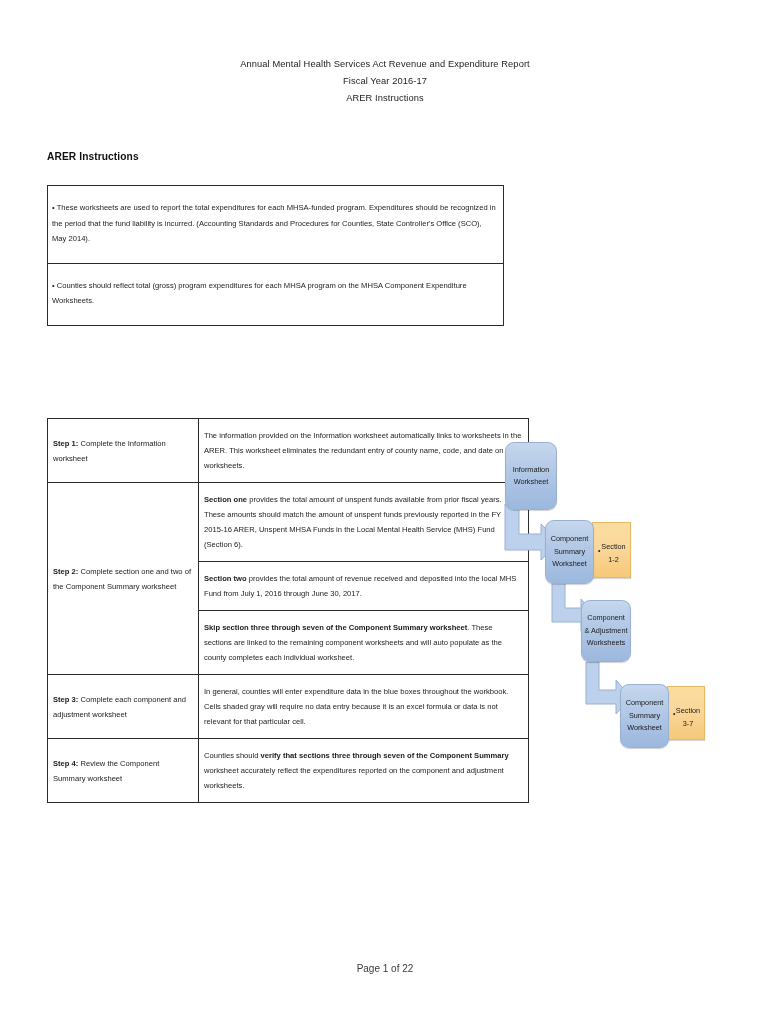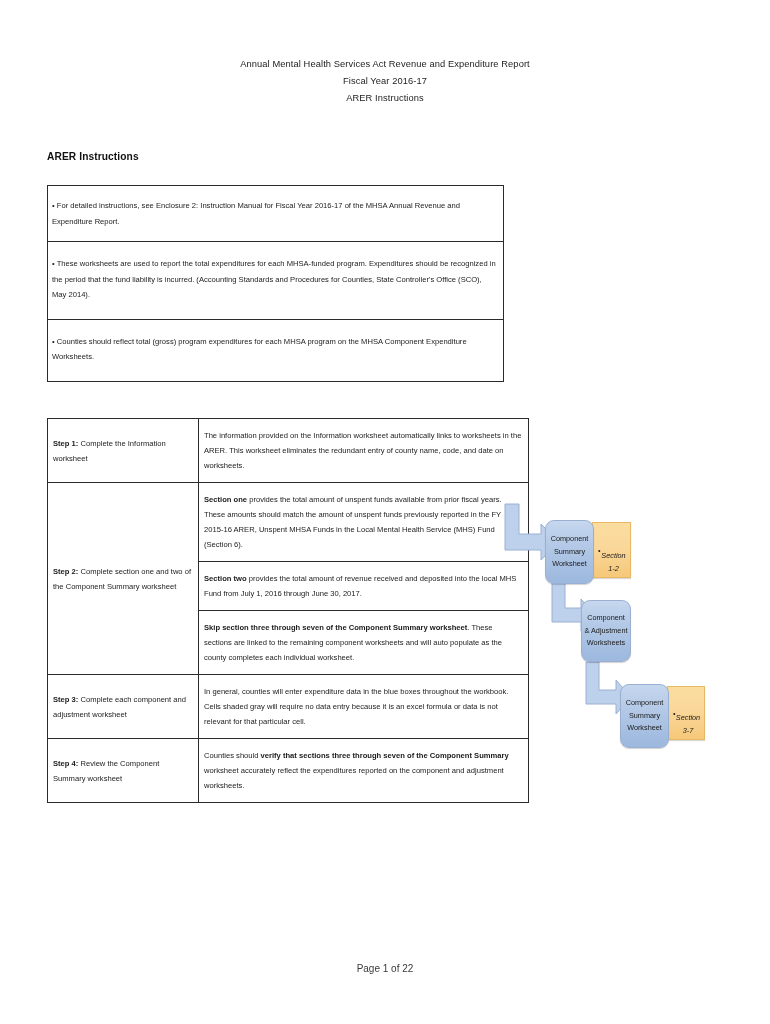--- a/index.html
+++ b/index.html
@@ -79,28 +79,27 @@
     color:#1a1a1a;
     z-index:3;
     padding:2px;
     box-sizing:border-box;
   }
   .tag{
     position:absolute;
     background:linear-gradient(180deg,#fbdda0 0%, #fad79a 45%, #f6c879 100%);
     border:1px solid #e8b964;
     box-shadow:0 1px 1px rgba(0,0,0,0.15);
-    display:flex;align-items:flex-end;justify-content:center;
+    display:flex;align-items:flex-start;justify-content:center;
     text-align:center;
     font-size:7.3px;line-height:12.5px;
     color:#1a1a1a;
     z-index:2;
-    padding:10px 2px 2px 6px;
+    padding:18px 2px 2px 6px;
     box-sizing:border-box;
-    font-style:italic;
   }
   .tag .bullet{
     position:absolute;left:5px;top:50%;transform:translateY(-50%);
     font-size:7px;line-height:1;color:#1a1a1a;
   }
   .elbow{position:absolute;z-index:1;}
   .elbow svg{display:block;overflow:visible;}
 
   
   .footer{
@@ -116,23 +115,20 @@
   <div class="doc-header">
     <div>Annual Mental Health Services Act Revenue and Expenditure Report</div>
     <div>Fiscal Year 2016-17</div>
     <div>ARER Instructions</div>
   </div>
 
   <div class="section-title">ARER Instructions</div>
 
   <table class="notes-table">
     <tbody>
-        <tr>
-      <td>• For detailed instructions, see Enclosure 2: Instruction Manual for Fiscal Year 2016-17 of the MHSA Annual Revenue and Expenditure Report.</td>
-    </tr>
     <tr>
       <td class="tall">• These worksheets are used to report the total expenditures for each MHSA-funded program. Expenditures should be recognized in the period that the fund liability is incurred. (Accounting Standards and Procedures for Counties, State Controller's Office (SCO), May 2014).</td>
     </tr>
     <tr>
       <td class="tall">• Counties should reflect total (gross) program expenditures for each MHSA program on the MHSA Component Expenditure Worksheets.</td>
     </tr>
   </tbody>
     </table>
 
   <table class="steps-table">
@@ -195,20 +191,23 @@
         <path d="M3,0 L16,0 L16,26 L32,26 L32,17 L46,33 L32,49 L32,40 L3,40 Z" fill="#bdd0ec" stroke="#9ab0d2" stroke-width="1" stroke-linejoin="round"></path>
       </svg>
     </div>
 
     <div class="elbow" style="left:88px;top:232px;">
       <svg width="50" height="54" viewBox="0 0 50 54">
         <path d="M3,0 L16,0 L16,28 L33,28 L33,18 L48,35 L33,52 L33,42 L3,42 Z" fill="#bdd0ec" stroke="#9ab0d2" stroke-width="1" stroke-linejoin="round"></path>
       </svg>
     </div>
 
+    <div class="node" style="left:10px;top:12px;width:52px;height:68px;">
+      <span>Information Worksheet</span>
+    </div>
 
     <div class="tag" style="left:97px;top:92px;width:39px;height:56px;">
       <span class="bullet">•</span>
       <span>Section 1-2</span>
     </div>
 
     <div class="node" style="left:50px;top:90px;width:49px;height:64px;">
       <span>Component Summary Worksheet</span>
     </div>
 

